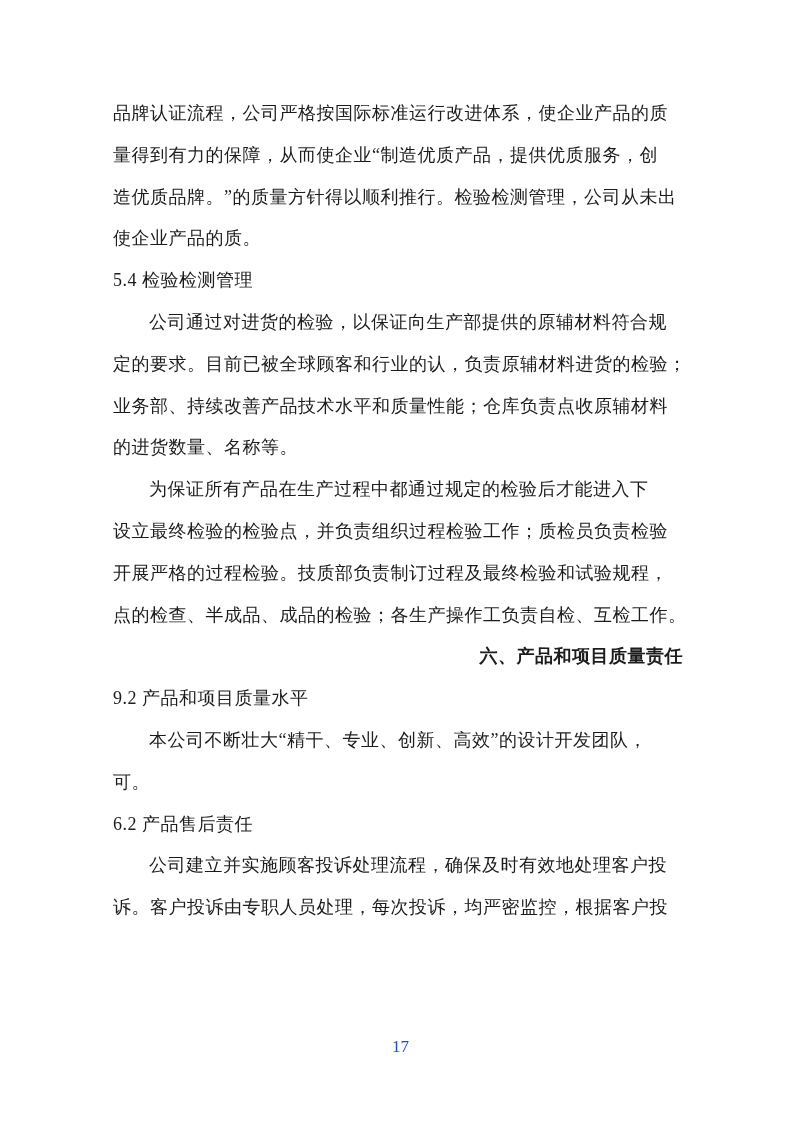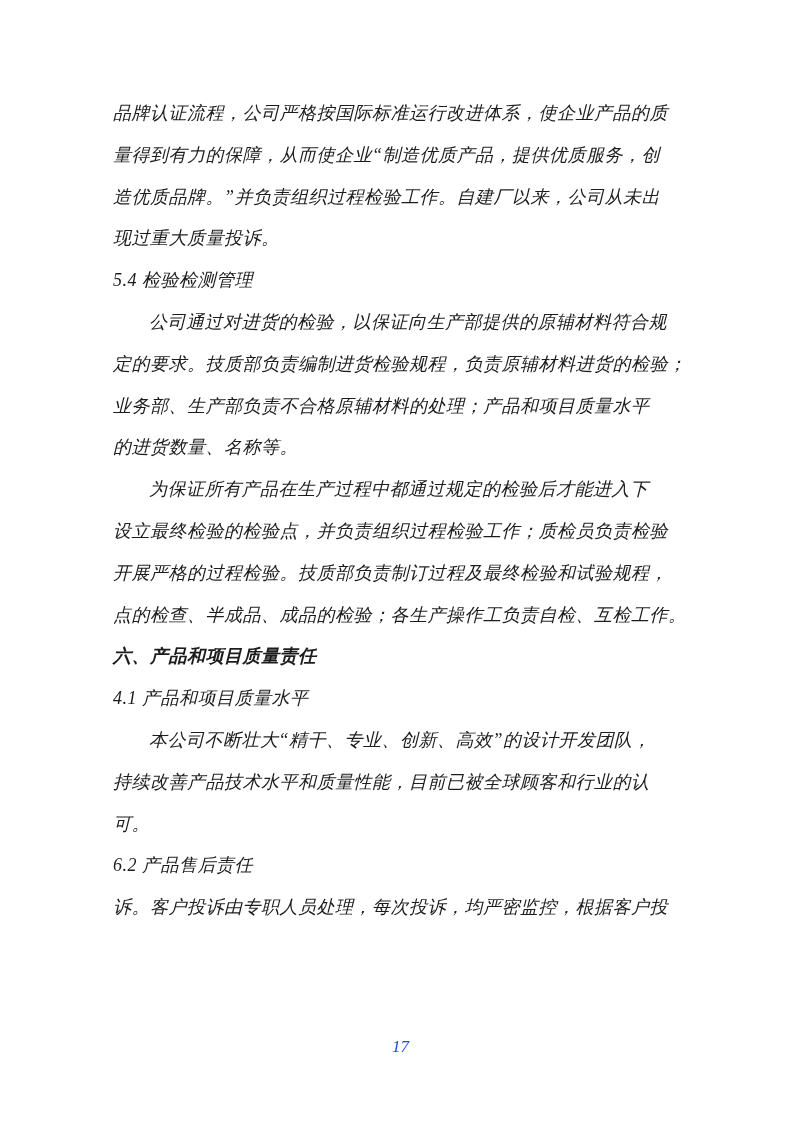--- a/index.html
+++ b/index.html
@@ -8,40 +8,40 @@
     background: #ffffff;
   }
   .page {
     position: relative;
     width: 793px;
     height: 1122px;
     background: #ffffff;
     overflow: hidden;
     font-family: "Liberation Serif", "DejaVu Sans", sans-serif;
     color: #1c1c1c;
-    font-style: italic;
   }
   .content {
     position: absolute;
     top: 93px;
     left: 113px;
     width: 570px;
   }
   .ln {
     font-size: 18px;
     line-height: 41.8px;
     height: 41.8px;
     white-space: nowrap;
     letter-spacing: 0.5px;
   }
   .ln.indent {
     text-indent: 2em;
   }
   .ln.bold {
     font-weight: bold;
+    text-align: right;
   }
   .page-number {
     position: absolute;
     top: 1022px;
     left: 4px;
     width: 793px;
     text-align: center;
     font-size: 17px;
     line-height: 24px;
     font-family: "Liberation Serif", serif;
@@ -49,33 +49,33 @@
     margin-top: 13px;
   }
 </style>
 </head>
 <body>
 
 <div class="page">
   <div class="content">
     <div class="ln">品牌认证流程，公司严格按国际标准运行改进体系，使企业产品的质</div>
     <div class="ln">量得到有力的保障，从而使企业“制造优质产品，提供优质服务，创</div>
-    <div class="ln">造优质品牌。”并负责组织过程检验工作。自建厂以来，公司从未出</div>
-    <div class="ln">现过重大质量投诉。</div>
+    <div class="ln">造优质品牌。”的质量方针得以顺利推行。检验检测管理，公司从未出</div>
+    <div class="ln">使企业产品的质。</div>
     <div class="ln">5.4 检验检测管理</div>
     <div class="ln indent">公司通过对进货的检验，以保证向生产部提供的原辅材料符合规</div>
-    <div class="ln">定的要求。技质部负责编制进货检验规程，负责原辅材料进货的检验；</div>
-    <div class="ln">业务部、生产部负责不合格原辅材料的处理；产品和项目质量水平</div>
+    <div class="ln">定的要求。目前已被全球顾客和行业的认，负责原辅材料进货的检验；</div>
+    <div class="ln">业务部、持续改善产品技术水平和质量性能；仓库负责点收原辅材料</div>
     <div class="ln">的进货数量、名称等。</div>
     <div class="ln indent">为保证所有产品在生产过程中都通过规定的检验后才能进入下</div>
     <div class="ln">设立最终检验的检验点，并负责组织过程检验工作；质检员负责检验</div>
     <div class="ln">开展严格的过程检验。技质部负责制订过程及最终检验和试验规程，</div>
     <div class="ln">点的检查、半成品、成品的检验；各生产操作工负责自检、互检工作。</div>
     <div class="ln bold">六、产品和项目质量责任</div>
-    <div class="ln">4.1 产品和项目质量水平</div>
+    <div class="ln">9.2 产品和项目质量水平</div>
     <div class="ln indent">本公司不断壮大“精干、专业、创新、高效”的设计开发团队，</div>
-    <div class="ln">持续改善产品技术水平和质量性能，目前已被全球顾客和行业的认</div>
     <div class="ln">可。</div>
     <div class="ln">6.2 产品售后责任</div>
+    <div class="ln indent">公司建立并实施顾客投诉处理流程，确保及时有效地处理客户投</div>
     <div class="ln">诉。客户投诉由专职人员处理，每次投诉，均严密监控，根据客户投</div>
   </div>
   <div class="page-number">17</div>
 </div>
 
 </body></html>

